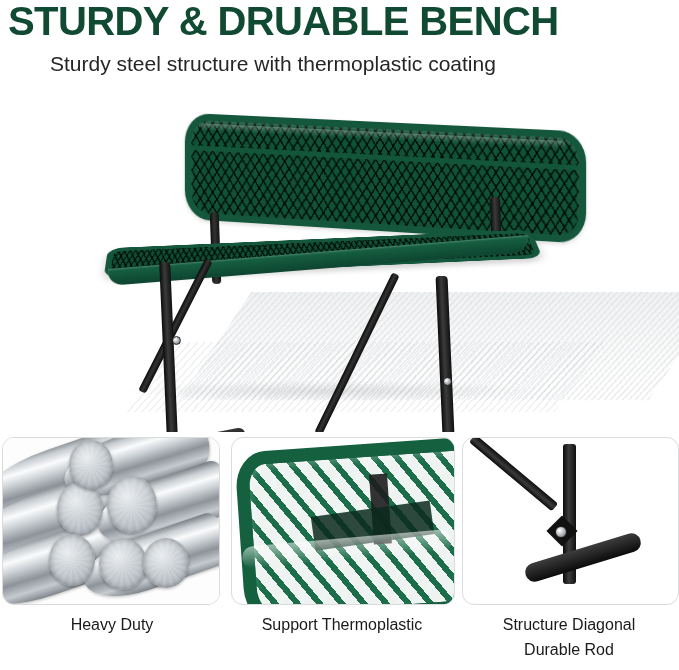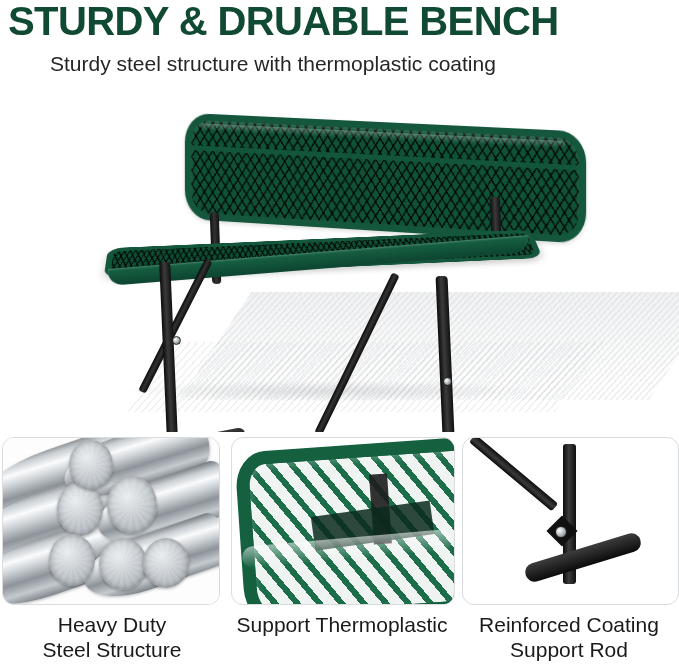--- a/index.html
+++ b/index.html
@@ -165,21 +165,21 @@
     transform:rotate(-50deg);transform-origin:top left;}
   .p3 .t-foot{position:absolute;left:60px;top:110px;width:120px;height:19px;border-radius:10px;
     background:linear-gradient(180deg,#3d3d3d,#0b0b0b);transform:rotate(-17deg);}
   .p3 .bolt3{position:absolute;left:92px;top:88px;width:10px;height:10px;border-radius:50%;
     background:radial-gradient(circle at 35% 35%,#fff,#a7acb0 60%,#55595c);border:1px solid #222;}
   .p3 .gusset{position:absolute;left:88px;top:82px;width:22px;height:22px;background:#111;transform:rotate(45deg);}
 
   
   .captions{position:absolute;left:0;top:612px;width:679px;height:58px;}
   .caption{
-    position:absolute;top:0;text-align:center;font-size:21px;line-height:25px;color:#1a1a1a;
+    position:absolute;top:0;text-align:center;font-size:16px;line-height:25px;color:#1a1a1a;
   }
   .c1{left:6px;width:212px;}
   .c2{left:228px;width:228px;}
   .c3{left:460px;width:218px;}
 </style>
 </head>
 <body>
 
 <div class="page">
 
@@ -247,24 +247,23 @@
       <div class="v-post"></div>
       <div class="gusset"></div>
       <div class="bolt3"></div>
       <div class="t-foot"></div>
     </div>
   </div>
 
   <div class="captions">
     <div class="caption c1">
       <div>Heavy Duty</div>
-      <div>Steel Structure</div>
     </div>
     <div class="caption c2">
       <div>Support Thermoplastic</div>
     </div>
     <div class="caption c3">
-      <div>Reinforced Coating</div>
-      <div>Support Rod</div>
+      <div>Structure Diagonal</div>
+      <div>Durable Rod</div>
     </div>
   </div>
 
 </div>
 
 </body></html>

